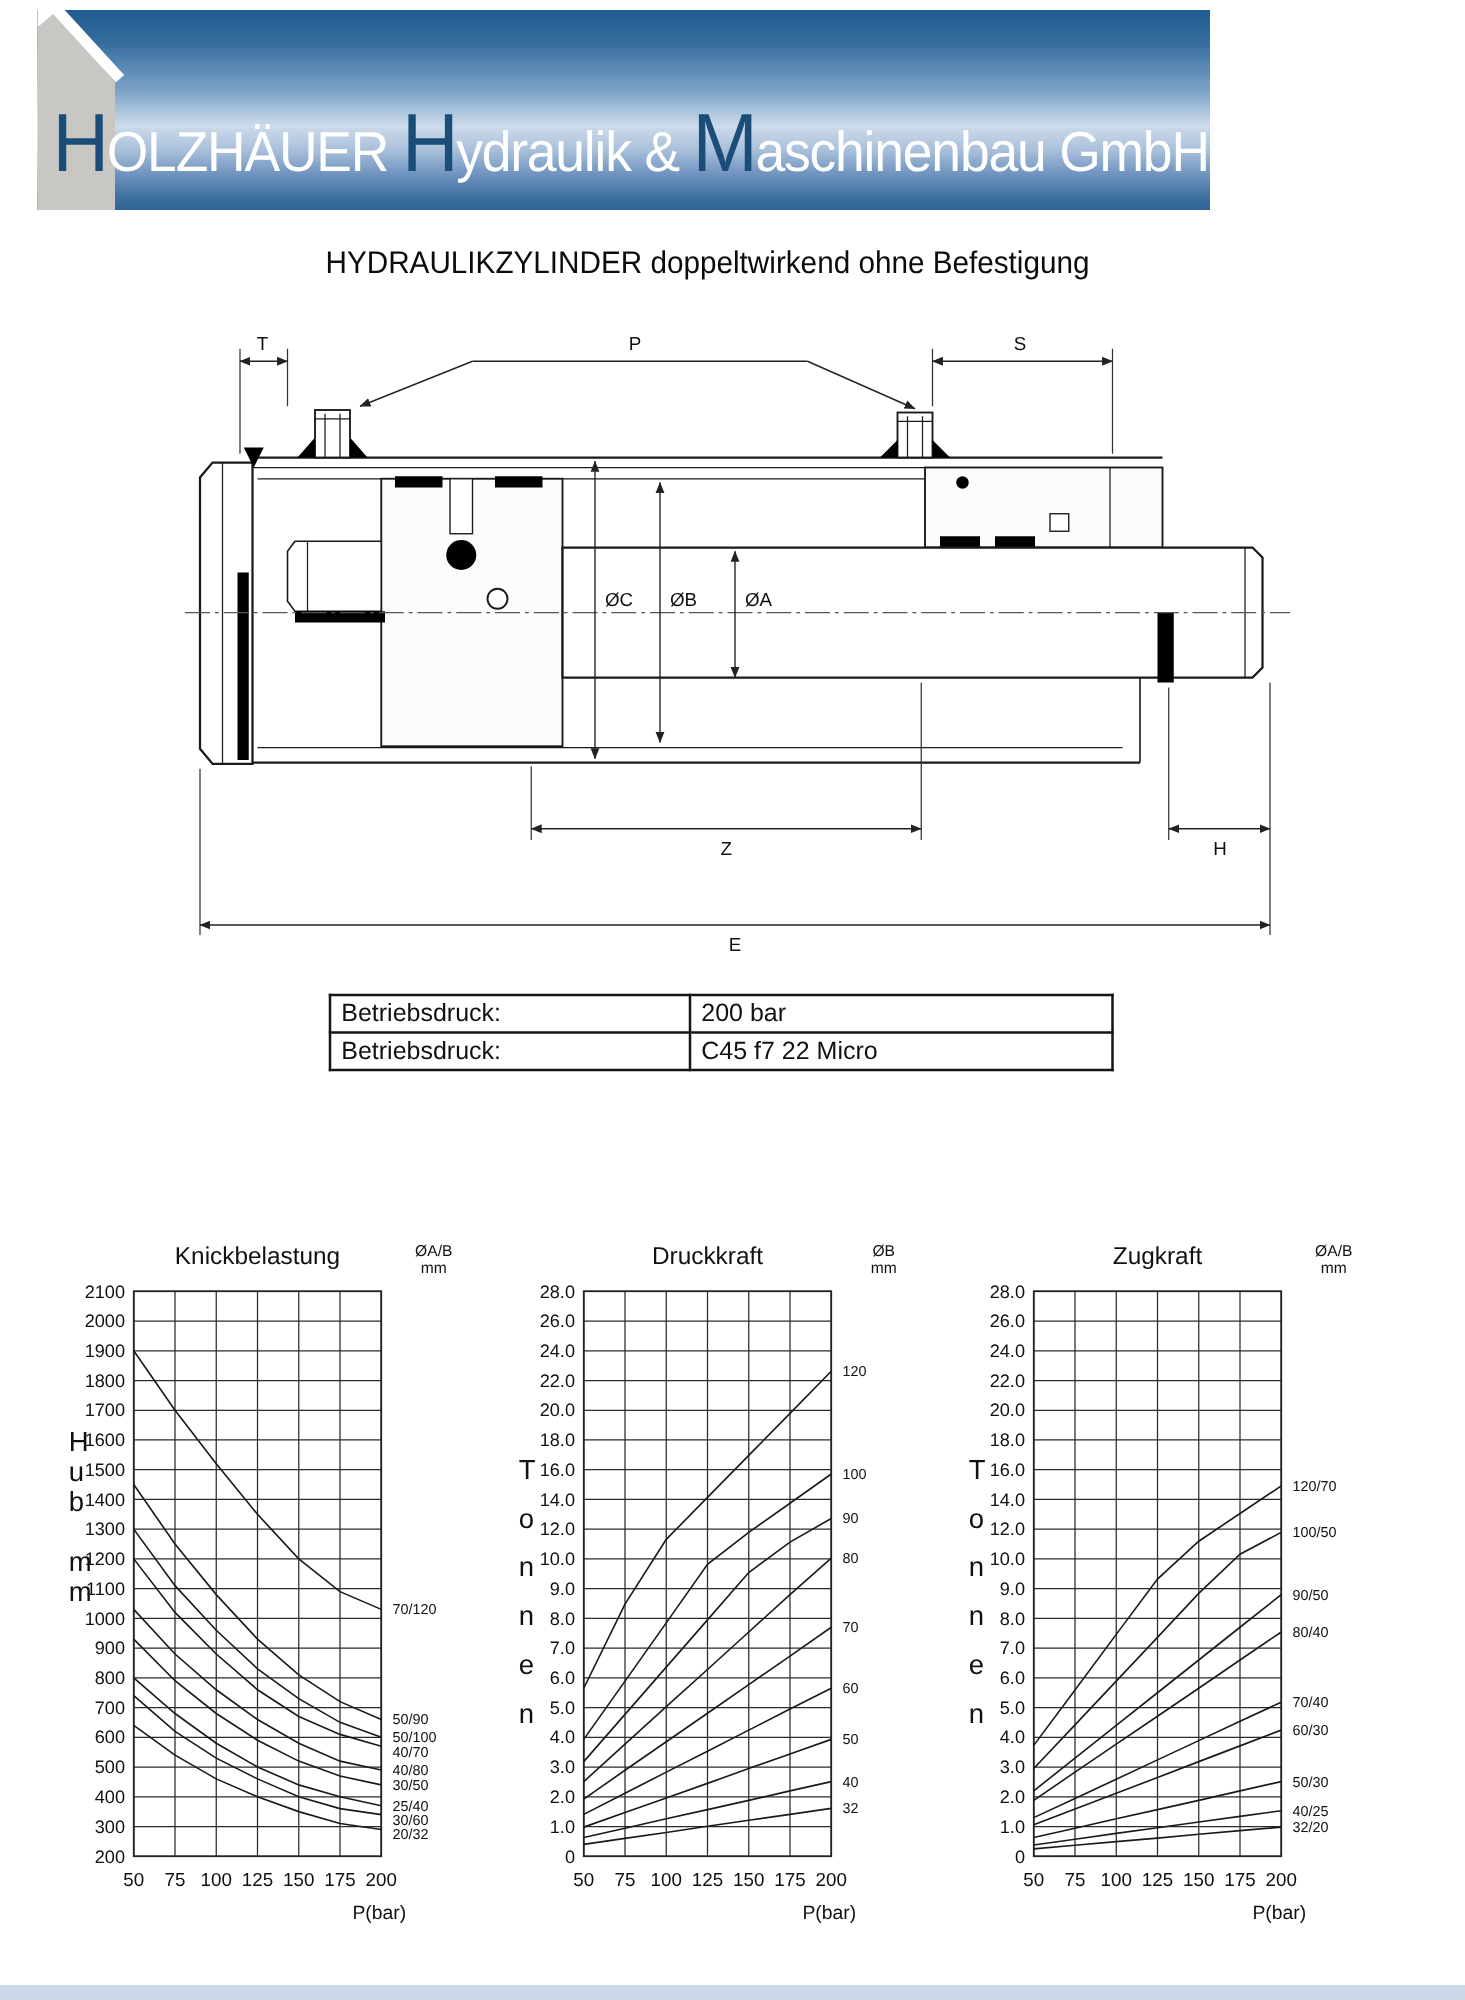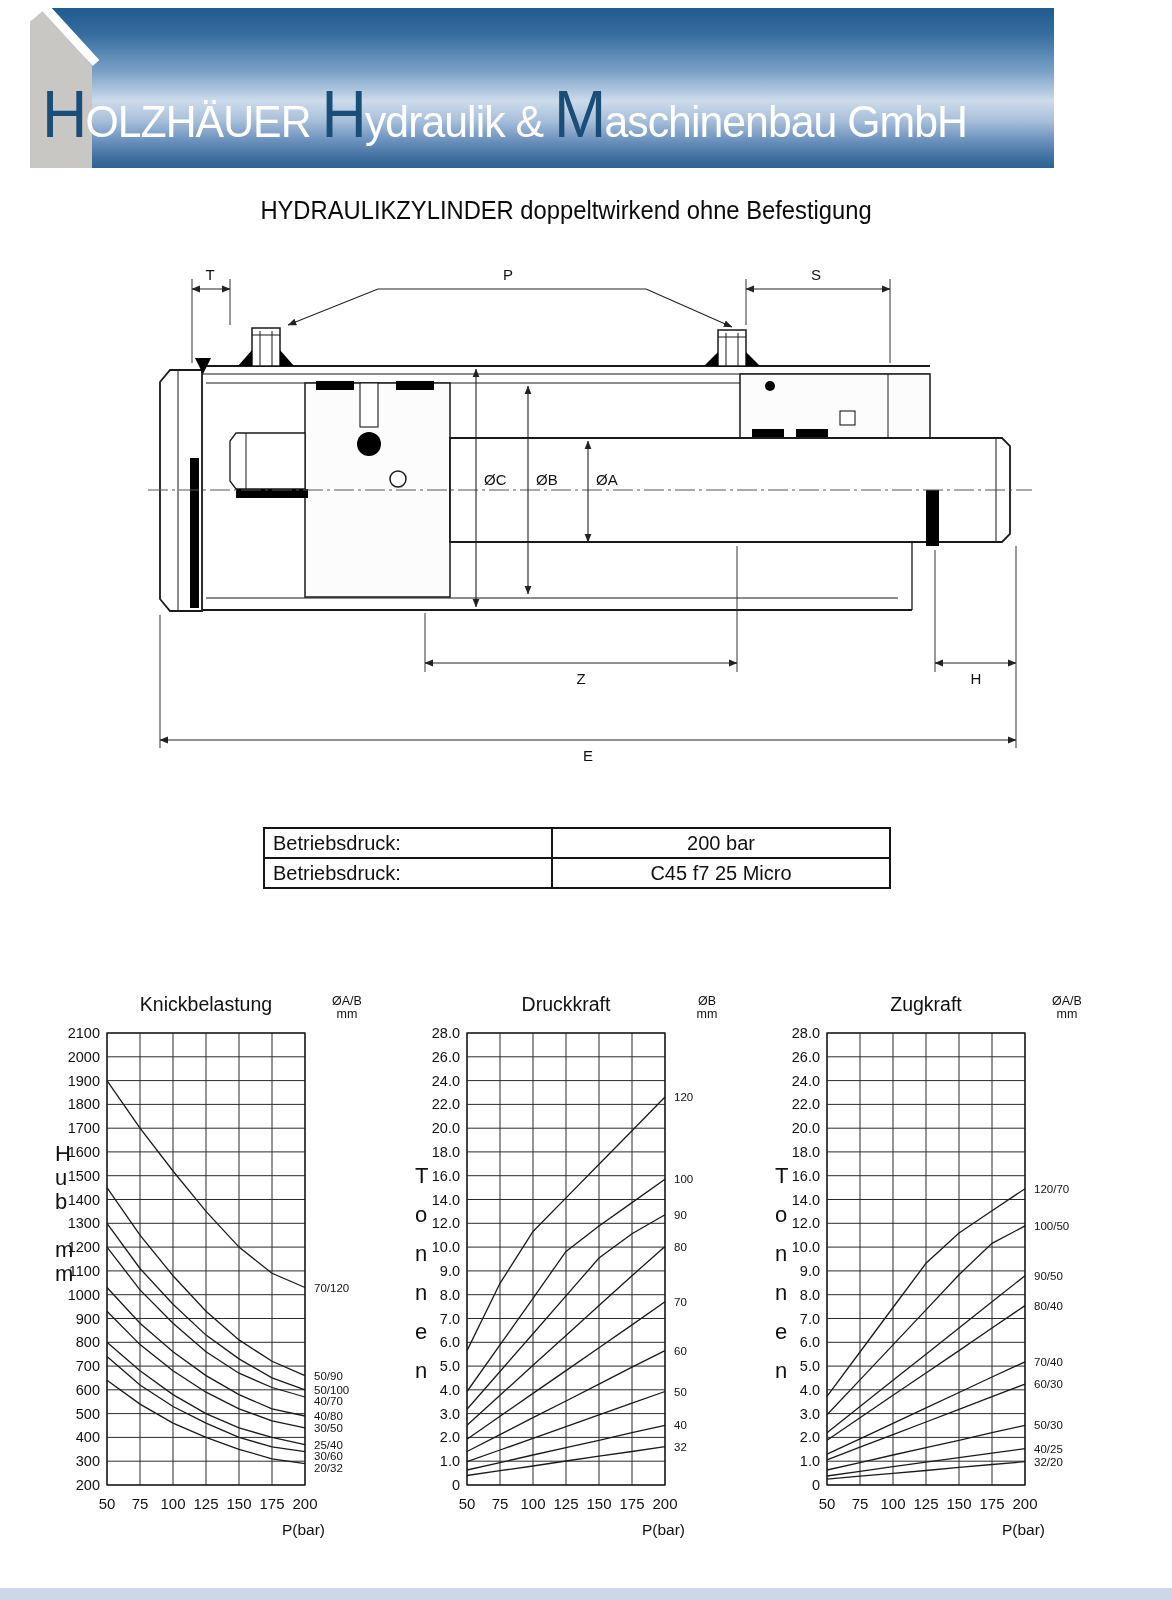--- a/index.html
+++ b/index.html
@@ -1,35 +1,35 @@
 <!DOCTYPE html>
 <html><head>
 <meta charset="utf-8">
 <style>
   html,body{margin:0;padding:0;background:#fff;}
   .page{position:relative;width:1172px;height:1600px;background:#fff;overflow:hidden;
         font-family:"Liberation Sans",sans-serif;color:#111;}
   
-  .banner{position:absolute;left:30px;top:8px;width:1024px;height:160px;
+  .banner{position:absolute;left:30px;top:8px;width:938px;height:160px;
     background:linear-gradient(180deg,#1f5c8f 0%,#356c9e 16%,#7aa2c7 40%,#cddbeb 58%,#a9c0da 70%,#6f94bf 82%,#3d6e9e 94%,#2c6394 100%);}
   .banner-house{position:absolute;left:0;top:0;}
   .logo{position:absolute;left:12px;bottom:16px;white-space:nowrap;letter-spacing:-1px;
         transform:scaleX(0.95);transform-origin:left bottom;}
   .lg-big{font-size:66px;color:#1b4d79;letter-spacing:-2px;}
   .lg-small{font-size:45px;color:#ffffff;}
   
   .doc-title{position:absolute;top:196px;left:0;width:1132px;text-align:center;
              font-size:25px;color:#0b0b0b;transform:scaleX(0.95);}
   
   .drawing{position:absolute;left:140px;top:253px;width:900px;height:512px;}
   
-  .specs{position:absolute;left:263px;top:827px;border-collapse:collapse;}
+  .specs{position:absolute;left:263px;top:795px;border-collapse:collapse;}
   .specs td{border:2px solid #151515;font-size:20px;padding:1px 8px;height:26px;vertical-align:middle;}
   .specs td.c1{width:270px;}
-  .specs td.c2{width:320px;text-align:center;}
+  .specs td.c2{width:320px;}
   
   .charts-row{position:absolute;left:45px;top:985px;display:flex;gap:10px;}
   .chart{width:350px;height:560px;position:relative;}
   
   .footer-strip{position:absolute;left:0;bottom:0;width:100%;height:12px;background:#ccd8e7;}
 </style>
 </head>
 <body>
 
 <div class="page">
@@ -142,21 +142,21 @@
   </div>
 
   <table class="specs">
     <tbody>
       <tr>
           <td class="c1">Betriebsdruck:</td>
           <td class="c2">200 bar</td>
         </tr>
       <tr>
           <td class="c1">Betriebsdruck:</td>
-          <td class="c2">C45 f7 25 Micro</td>
+          <td class="c2">C45 f7 22 Micro</td>
         </tr>
     </tbody>
   </table>
 
   <div class="charts-row">
     <div class="chart"><svg width="350" height="560" viewBox="0 0 350 560" font-family="Liberation Sans, sans-serif" fill="#111">
           <line x1="62" y1="48.0" x2="260" y2="48.0" stroke="#2b2b2b" stroke-width="1"></line>
           <text x="55" y="53.0" text-anchor="end" font-size="14.5">2100</text>
           <line x1="62" y1="71.8" x2="260" y2="71.8" stroke="#2b2b2b" stroke-width="1"></line>
           <text x="55" y="76.8" text-anchor="end" font-size="14.5">2000</text>

